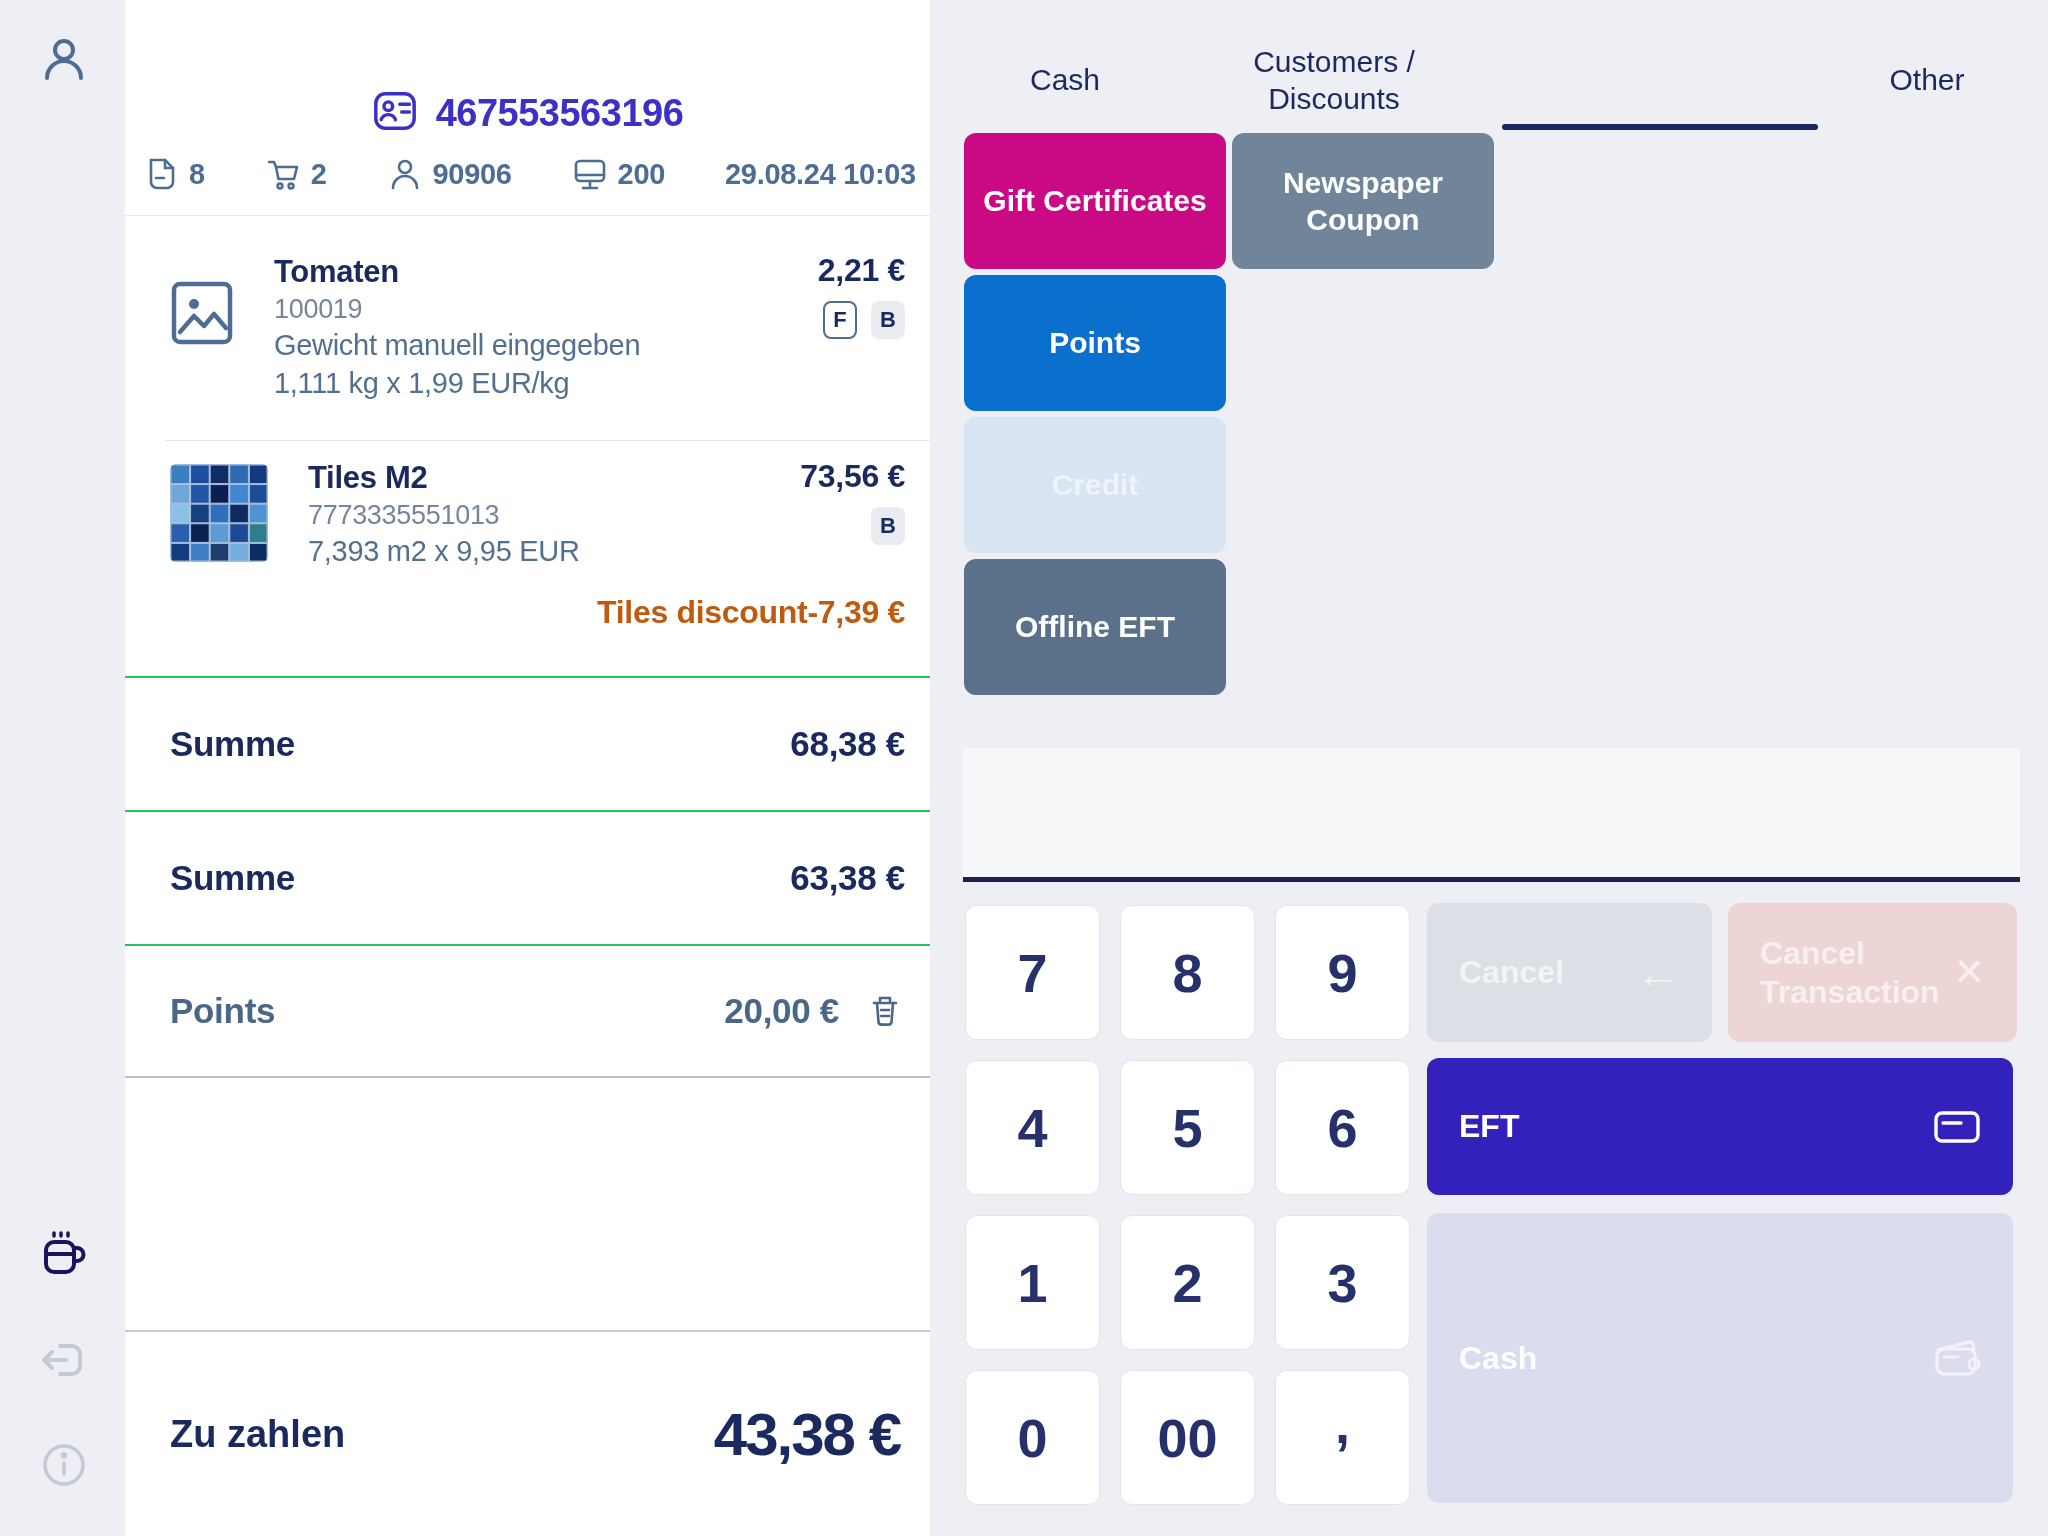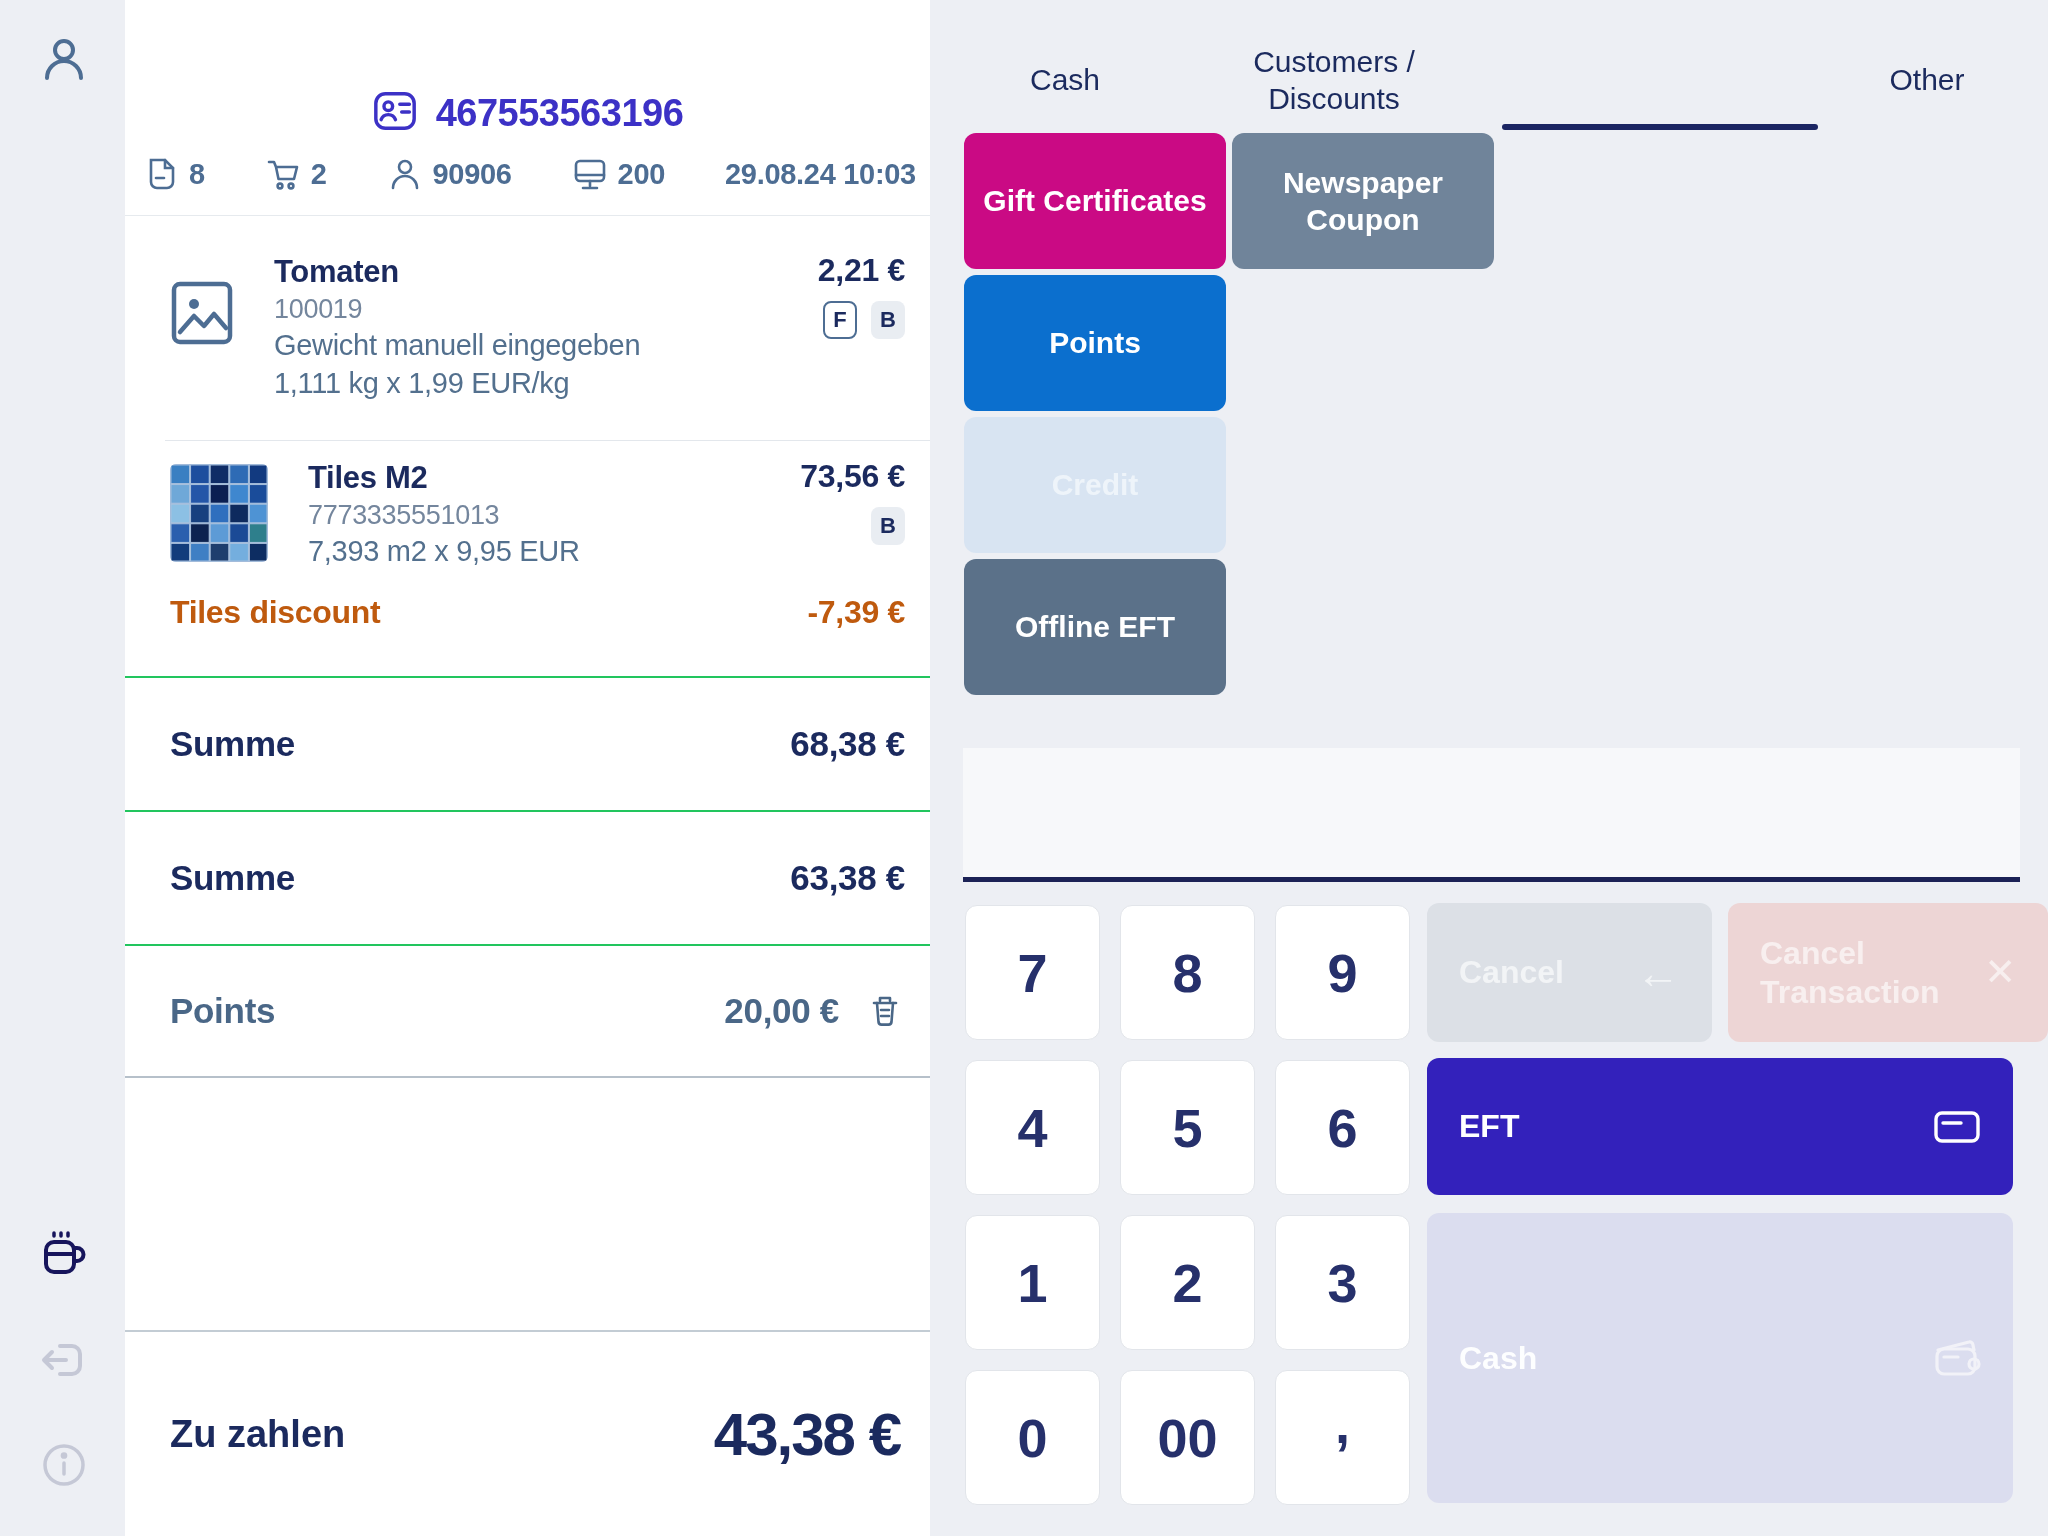--- a/index.html
+++ b/index.html
@@ -32,21 +32,21 @@
   .item-qty{font-size:29px;color:#53708e;}
   .item-right{flex:0 0 auto;text-align:right;}
   .item-price{font-size:32px;font-weight:700;color:#1b2a5e;letter-spacing:-0.3px;}
   .badges{margin-top:12px;display:flex;gap:14px;justify-content:flex-end;}
   .badge{width:34px;height:38px;border-radius:8px;display:flex;align-items:center;justify-content:center;
          font-size:22px;font-weight:700;color:#1b2a5e;box-sizing:border-box;}
   .badge.f{border:2px solid #4d6d93;background:#fff;}
   .badge.b{background:#e9edf2;}
   .item-divider{position:absolute;top:440px;left:40px;right:0;border-bottom:1px solid #e3e7ec;}
 
-  .discount-row{position:absolute;top:594px;left:45px;right:25px;display:flex;justify-content:space-between;align-items:center;}
+  .discount-row{position:absolute;top:594px;left:45px;right:25px;display:flex;justify-content:flex-end;align-items:center;}
   .discount-row .lbl,.discount-row .val{font-size:32px;font-weight:700;color:#bf5a0e;letter-spacing:-0.3px;}
 
   .summary{position:absolute;top:676px;left:0;width:100%;}
   .sum-row{height:134px;border-top:2px solid #22c55e;box-sizing:border-box;
            display:flex;align-items:center;justify-content:space-between;padding:0 25px 0 45px;}
   .sum-row:last-child{border-bottom:2px solid #b6c0ca;}
   .sum-row .lbl,.sum-row .val{font-size:35px;font-weight:700;color:#1b2a5e;letter-spacing:-0.3px;}
   .sum-row.discount .lbl,.sum-row.discount .val{color:#bf5a0e;font-size:32px;}
   .sum-row.muted .lbl,.sum-row.muted .val{color:#4a6787;font-weight:600;}
   .points-right{display:flex;align-items:center;gap:26px;}
@@ -78,21 +78,21 @@
   .key{position:absolute;width:135px;height:135px;background:#ffffff;border:1px solid #e2e5ea;border-radius:12px;
        box-sizing:border-box;display:flex;align-items:center;justify-content:center;
        font-size:54px;font-weight:700;color:#26306b;}
   .key.comma span{transform:translateY(-14px);}
 
   .action{position:absolute;border-radius:12px;box-sizing:border-box;display:flex;align-items:center;
           font-size:32px;font-weight:700;padding:0 32px;justify-content:space-between;}
   .action .icon{display:flex;align-items:center;}
   .act-cancel{left:497px;top:903px;width:285px;height:139px;background:#dce0e6;color:#f2f4f6;}
   .act-cancel .arrow{font-size:44px;font-weight:400;}
-  .act-canceltx{left:798px;top:903px;width:320px;height:139px;background:#edd5d5;color:#f8efef;line-height:1.2;}
+  .act-canceltx{left:798px;top:903px;width:289px;height:139px;background:#edd5d5;color:#f8efef;line-height:1.2;}
   .act-canceltx .x{font-size:38px;font-weight:400;}
   .act-eft{left:497px;top:1058px;width:586px;height:137px;background:#3321bb;color:#fff;}
   .act-cash{left:497px;top:1213px;width:586px;height:290px;background:#dbddef;color:rgba(255,255,255,0.95);}
 </style>
 </head>
 <body>
 
 <div class="app">
 
   <div class="sidebar">

